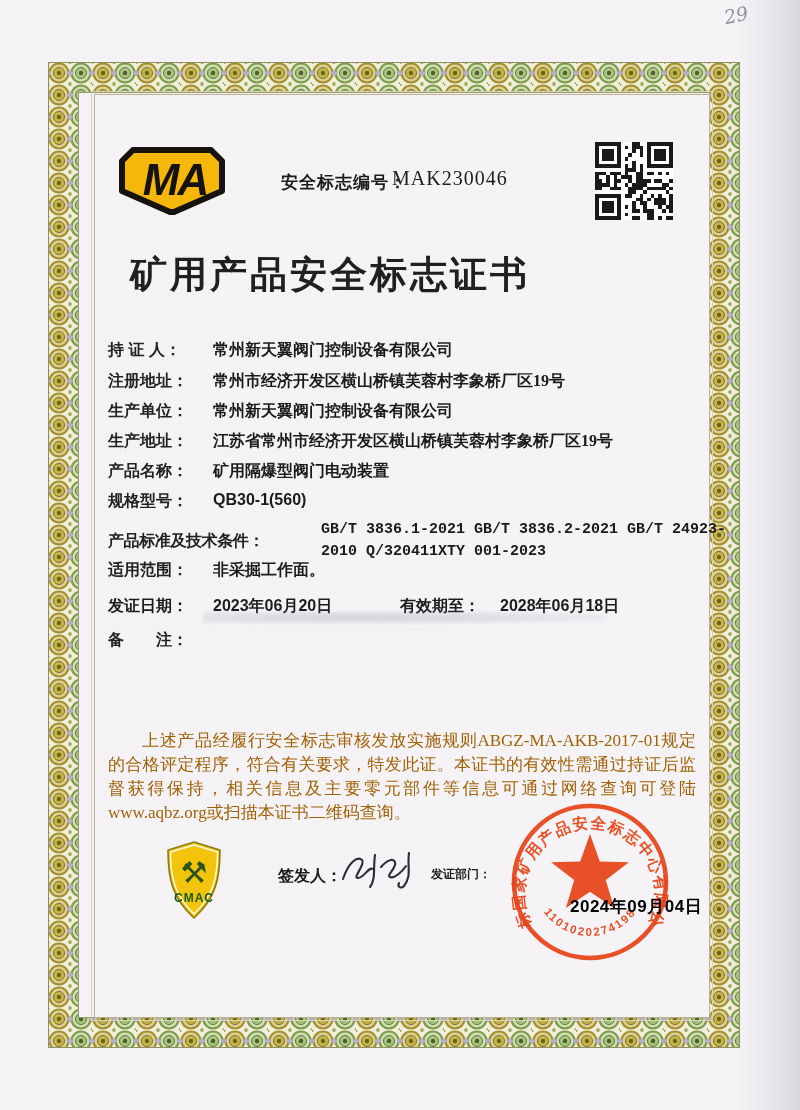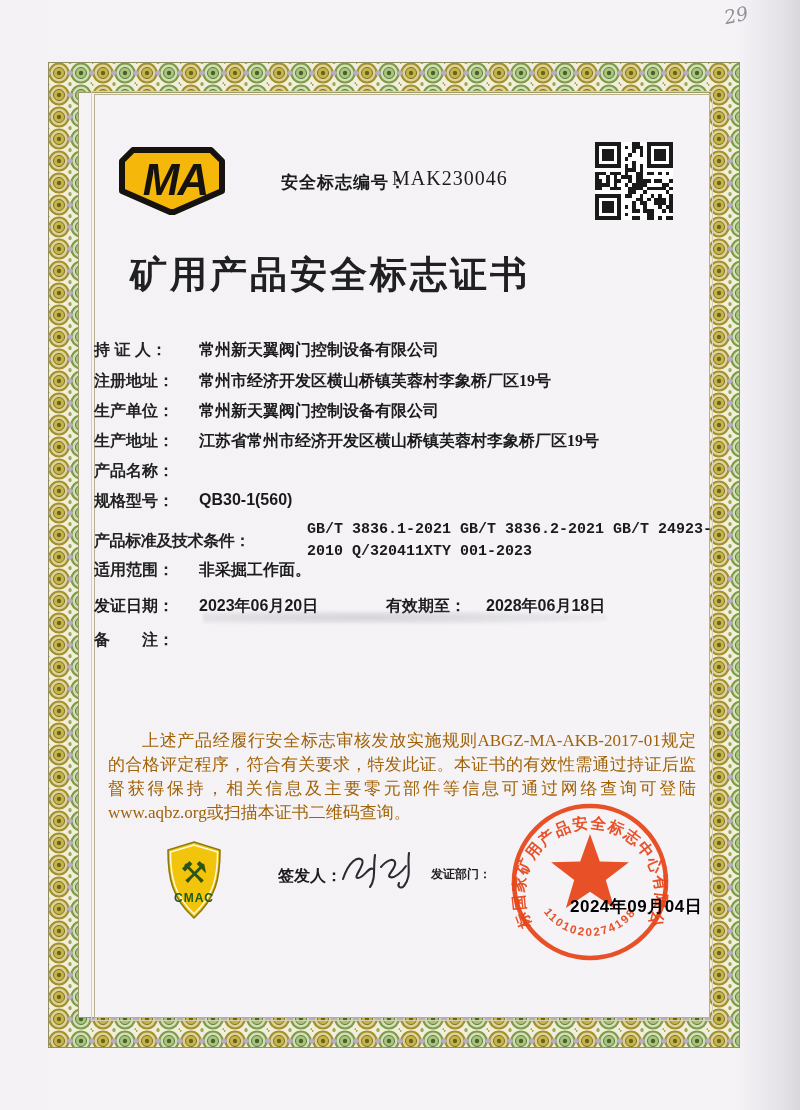--- a/index.html
+++ b/index.html
@@ -14,21 +14,21 @@
     font-size:19px;color:#90909a;transform:rotate(-12deg);}
   
   .inner-rule{left:94px;top:94px;width:614px;height:922px;
     border:1px solid #b9b08e;outline:1px solid #d9d3b6;outline-offset:2px;}
   
   .sn-label{left:281px;top:171px;font-size:17px;font-weight:bold;letter-spacing:1px;}
   .sn-value{left:392px;top:167px;font-family:"Liberation Serif",serif;font-size:20px;letter-spacing:1px;}
   .cert-title{left:130px;top:250px;width:460px;text-align:left;
     font-family:"Liberation Serif",serif;font-weight:900;font-size:37px;letter-spacing:3px;color:#202022;}
   
-  .frow{position:absolute;left:94px;display:flex;align-items:flex-start;}
+  .frow{position:absolute;left:108px;display:flex;align-items:flex-start;}
   .flabel{font-size:16px;font-weight:bold;white-space:pre;flex:0 0 105px;color:#222;}
   .fval{font-size:16px;font-weight:bold;white-space:pre-wrap;color:#1b1b1d;}
   .kai{font-family:"Liberation Serif",serif;}
   .hei{font-family:"Liberation Sans",sans-serif;}
   .std-label{flex:0 0 169px;letter-spacing:-0.4px;align-self:center;}
   .std-val{font-family:"Liberation Mono",monospace;font-size:15px;width:424px;line-height:22px;margin-left:44px;}
   .dlabel{font-size:16px;font-weight:bold;white-space:pre;}
   .dval{font-size:16px;font-weight:bold;white-space:pre;}
   .smudge{left:203px;top:611px;width:404px;height:13px;filter:blur(1px);
     background:radial-gradient(ellipse at 40% 50%,rgba(140,140,150,.30),rgba(140,140,150,.12) 60%,transparent 85%);}
@@ -325,20 +325,21 @@
 <div class="frow" style="top:401px">
   <span class="flabel">生产单位：</span>
   <span class="fval kai">常州新天翼阀门控制设备有限公司</span>
 </div>
 <div class="frow" style="top:431px">
   <span class="flabel">生产地址：</span>
   <span class="fval kai">江苏省常州市经济开发区横山桥镇芙蓉村李象桥厂区19号</span>
 </div>
 <div class="frow" style="top:461px">
   <span class="flabel">产品名称：</span>
+  <span class="fval kai">矿用隔爆型阀门电动装置</span>
 </div>
 <div class="frow" style="top:491px">
   <span class="flabel">规格型号：</span>
   <span class="fval hei">QB30-1(560)</span>
 </div>
 <div class="frow" style="top:519px">
   <span class="flabel std-label">产品标准及技术条件：</span>
   <span class="fval std-val">GB/T 3836.1-2021 GB/T 3836.2-2021 GB/T 24923-2010 Q/320411XTY 001-2023</span>
 </div>
 <div class="frow" style="top:560px">

